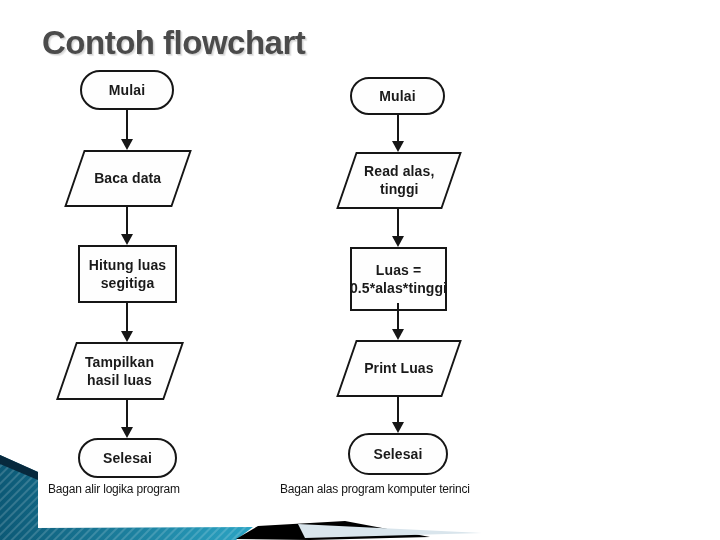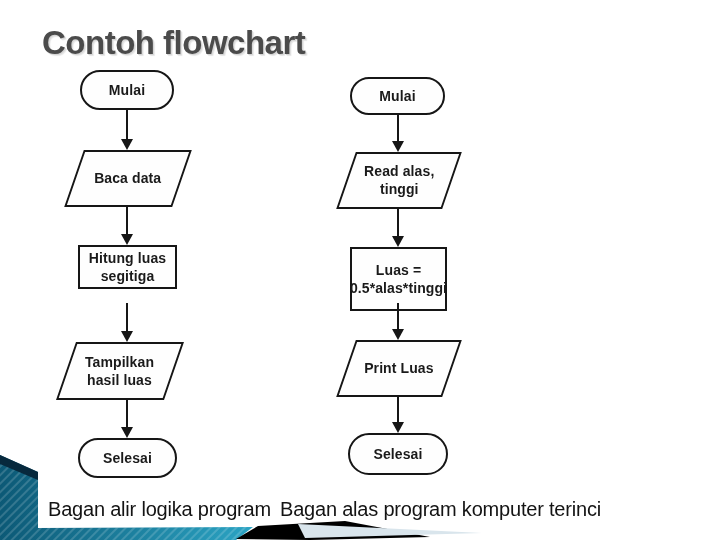--- a/index.html
+++ b/index.html
@@ -25,21 +25,21 @@
   }
   .io .lbl{transform:skewX(19deg);}
   .arrow{position:absolute;width:12px;}
   .arrow .shaft{position:absolute;left:5px;top:0;bottom:10px;width:2px;background:#161616;}
   .arrow .head{
     position:absolute;left:0;bottom:0;width:0;height:0;
     border-left:6px solid transparent;border-right:6px solid transparent;
     border-top:11px solid #161616;
   }
   .caption{
-    position:absolute;top:498px;font-size:20px;color:#141414;
+    position:absolute;top:482px;font-size:12px;color:#141414;
     letter-spacing:-0.2px;z-index:2;
   }
   .deco{position:absolute;left:0;top:440px;z-index:1;}
 </style>
 </head>
 <body>
 
 <div class="slide-title">Contoh flowchart</div>
 
 <div>
@@ -52,21 +52,21 @@
     </div>
 
   <div class="node io" style="left:74px;top:150px;width:108px;height:57px">
     <span class="lbl">Baca data</span>
   </div>
   <div class="arrow" style="left:121px;top:207px;height:38px">
       <i class="shaft"></i>
       <i class="head"></i>
     </div>
 
-  <div class="node process" style="left:78px;top:245px;width:99px;height:44px">
+  <div class="node process" style="left:78px;top:245px;width:99px;height:58px">
     <span class="lbl">Hitung luas
 segitiga</span>
   </div>
   <div class="arrow" style="left:121px;top:303px;height:39px">
       <i class="shaft"></i>
       <i class="head"></i>
     </div>
 
   <div class="node io" style="left:66px;top:342px;width:108px;height:58px">
     <span class="lbl">Tampilkan

